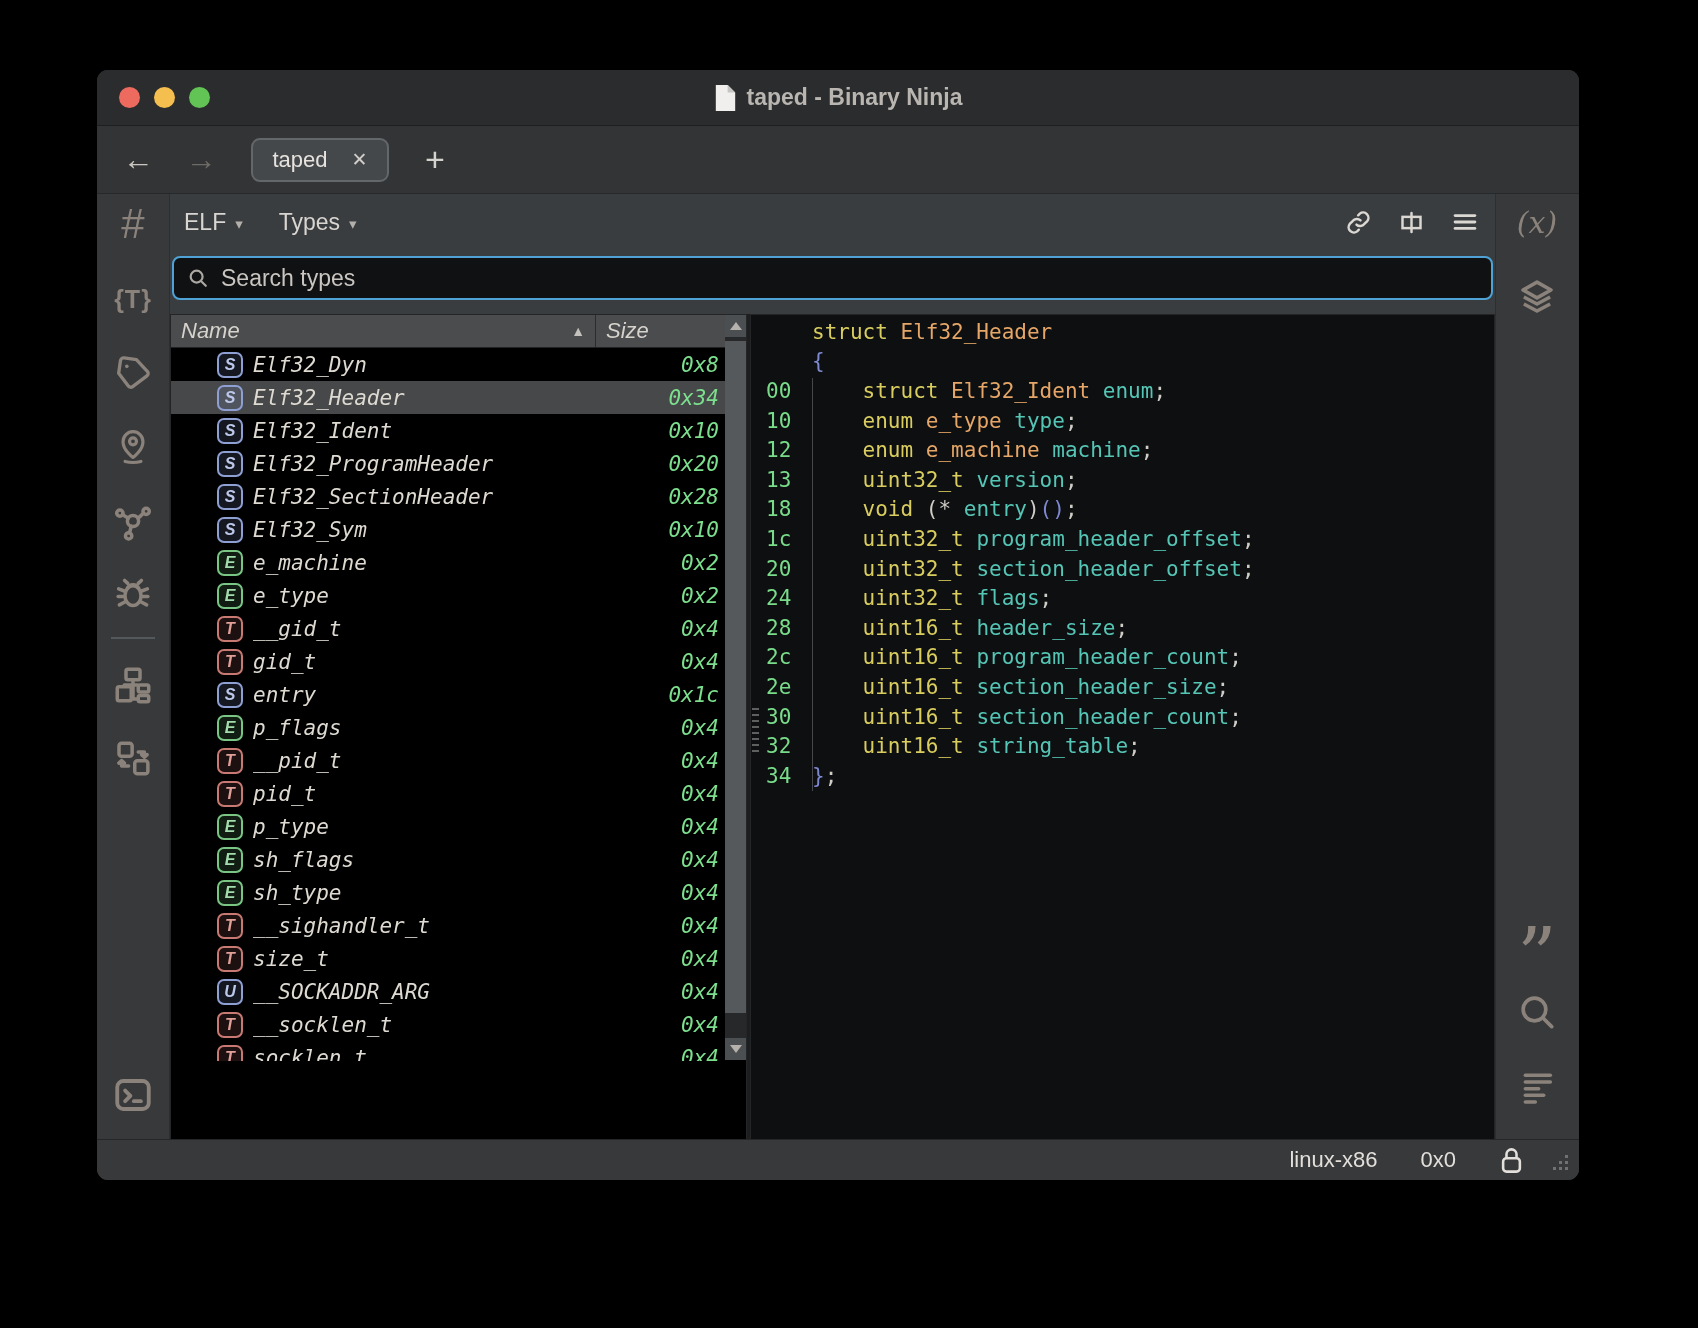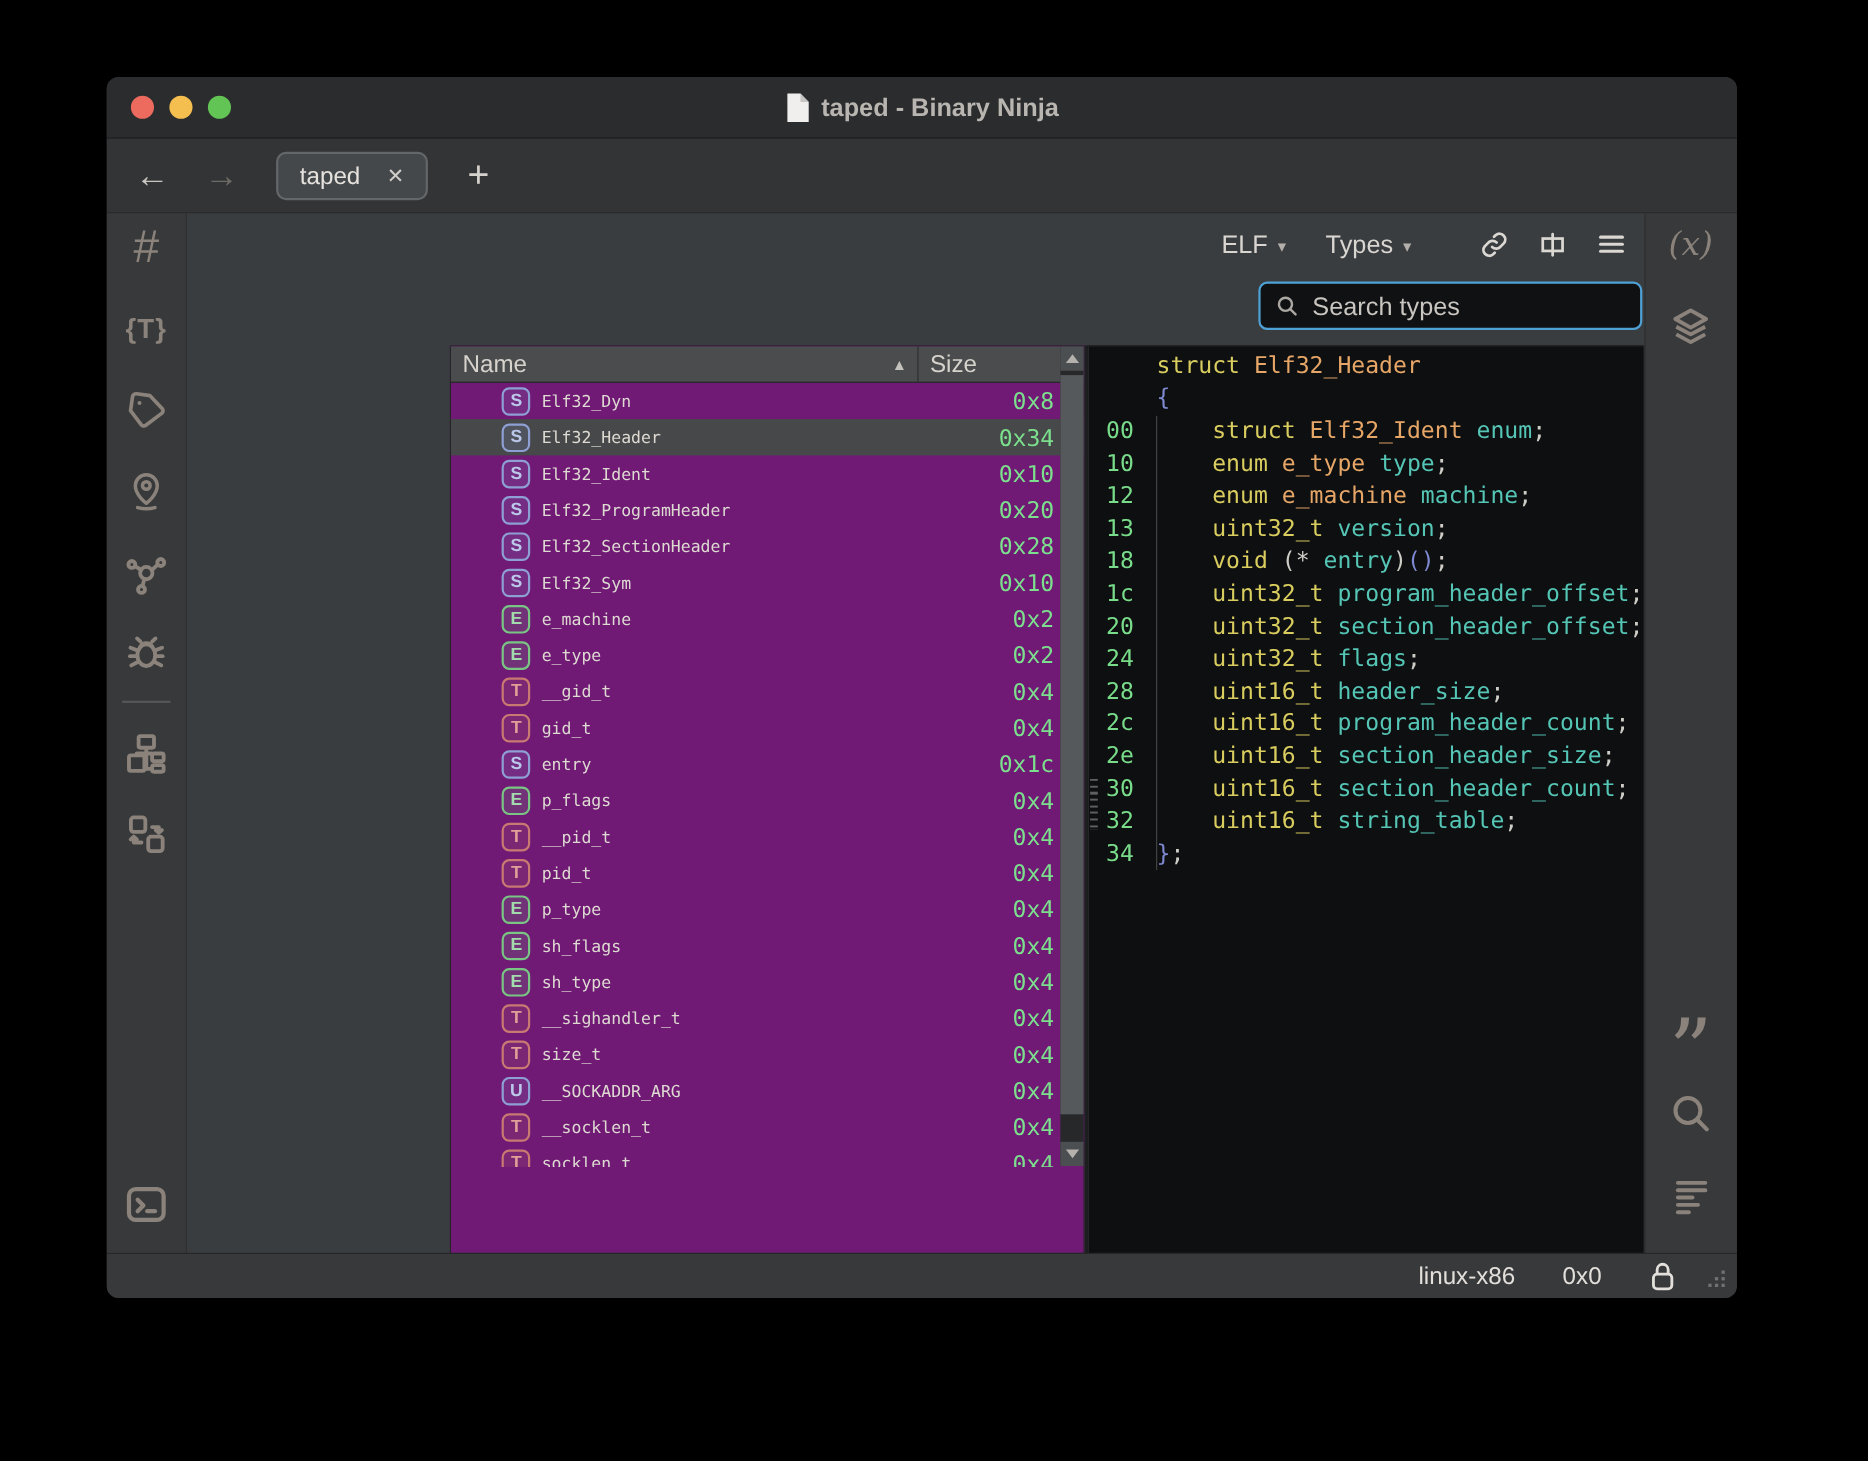--- a/index.html
+++ b/index.html
@@ -38,58 +38,58 @@
   .strip.right .sicon{left:19px;}
   .sicon svg{stroke:#8b837b;}
   .glyph-hash{font-size:42px;font-weight:500;color:#8b837b;}
   .glyph-braces{font-size:25px;font-weight:700;color:#8b837b;letter-spacing:1px;}
   .glyph-var{font-family:"DejaVu Serif",serif;font-style:italic;font-size:30px;color:#8b837b;}
   .glyph-quote{font-family:"DejaVu Serif",serif;font-size:78px;line-height:20px;color:#8b837b;
                position:relative;top:18px;}
   .strip-divider{position:absolute;left:14px;top:443px;width:44px;height:0;border-top:2px solid #55585a;}
 
   
-  .center{flex:1;display:flex;flex-direction:column;background:#3a3d3f;min-width:0;align-items:flex-end;}
+  .center{flex:1;display:flex;flex-direction:column;background:#3a3d3f;min-width:0;}
   .toolbar{height:56px;display:flex;align-items:center;padding:0 16px 0 14px;color:#d9d5d1;}
   .menu{display:flex;align-items:center;gap:9px;margin-right:36px;font-size:23px;}
   .caret{font-size:15px;color:#b3afab;padding-top:3px;}
   .tspacer{flex:1;}
   .tbtn{display:flex;align-items:center;justify-content:center;margin-left:26px;color:#dbd7d3;}
   .tbtn svg{stroke:#dbd7d3;}
 
   .search{margin:6px 2px;height:44px;box-sizing:border-box;background:#101112;
           border:2px solid var(--accent,#4fa2d6);border-radius:8px;display:flex;align-items:center;
           padding-left:13px;gap:10px;}
   .search input{flex:1;background:transparent;border:none;outline:none;color:#ddd9d5;
                 font-size:23px;font-family:"Liberation Sans",sans-serif;}
   .search input::placeholder{color:#c9c5c1;opacity:1;}
 
   .split{flex:1;display:flex;padding-top:8px;min-height:0;}
 
   
-  .table-pane{width:577px;background:#701a75;position:relative;display:flex;flex-direction:column;
-              border:1px solid #232526;box-sizing:border-box;}
+  .table-pane{width:577px;background:#000000;position:relative;display:flex;flex-direction:column;
+              border:1px solid #232526;box-sizing:border-box;font-style:italic;}
   .thead{height:32px;background:#4a4c4e;border-bottom:1px solid #212223;display:flex;
          font-size:22px;color:#d6d2cc;flex:0 0 auto;}
   .th{display:flex;align-items:center;}
   .th.name{flex:1;padding-left:10px;}
   .sort{margin-left:auto;margin-right:10px;font-size:14px;color:#c5c1bd;}
   .th.size{width:151px;padding-left:10px;border-left:1px solid #2b2c2d;box-sizing:border-box;}
   .tviewport{height:713px;overflow:hidden;flex:0 0 auto;}
   .trow{height:33px;display:flex;align-items:center;padding-left:46px;
         font-family:"DejaVu Sans Mono",monospace;}
   .trow.selected{background:#46484a;}
   .badge{width:26px;height:26px;border-radius:7px;box-sizing:border-box;border:2.5px solid;
          display:flex;align-items:center;justify-content:center;
          font-family:"Liberation Sans",sans-serif;font-size:16px;font-weight:700;flex:0 0 auto;}
   .b-S{border-color:var(--bS,#8e9fd4);color:#bcc8ea;background:rgba(134,150,204,.16);}
   .b-U{border-color:var(--bU,#8e9fd4);color:#bcc8ea;background:rgba(134,150,204,.16);}
   .b-E{border-color:var(--bE,#79c684);color:#a3dcac;background:rgba(121,198,132,.14);}
   .b-T{border-color:var(--bT,#c87a72);color:#e0a098;background:rgba(200,122,114,.14);}
-  .tname{margin-left:10px;color:#dedad2;font-size:15px;flex:1;white-space:nowrap;overflow:hidden;}
+  .tname{margin-left:10px;color:#dedad2;font-size:21px;flex:1;white-space:nowrap;overflow:hidden;}
   .tsize{width:128px;text-align:right;margin-right:27px;color:var(--size-green,#7cdf8d);font-size:21px;}
 
   .vscroll{position:absolute;top:0;right:0;width:21px;height:745px;background:#26282a;}
   .sb-btn{position:absolute;left:0;width:21px;height:22px;background:#4c4f51;
           display:flex;align-items:center;justify-content:center;}
   .sb-btn.up{top:0;} .sb-btn.down{bottom:0;}
   .tri-up{width:0;height:0;border-left:6px solid transparent;border-right:6px solid transparent;
           border-bottom:8px solid #b5b1ad;}
   .tri-down{width:0;height:0;border-left:6px solid transparent;border-right:6px solid transparent;
             border-top:8px solid #b5b1ad;}

